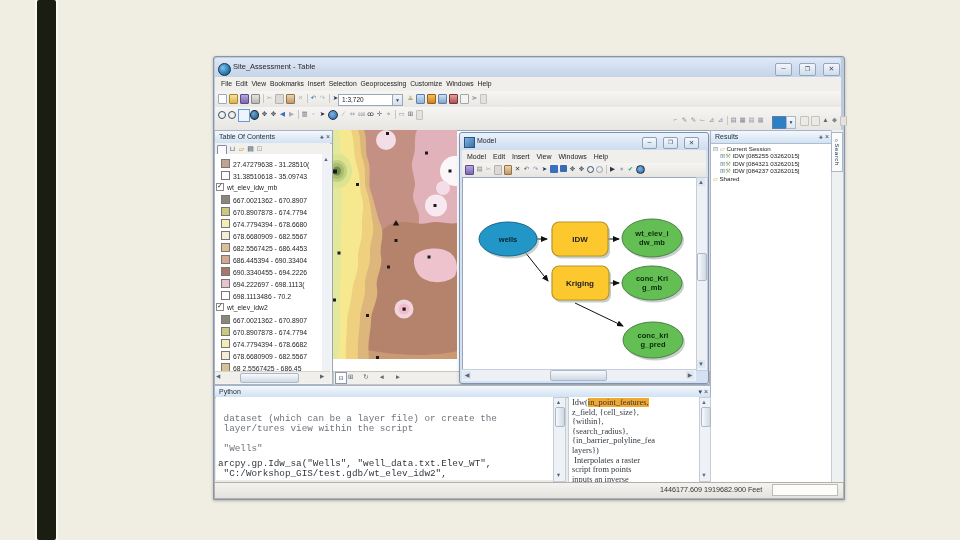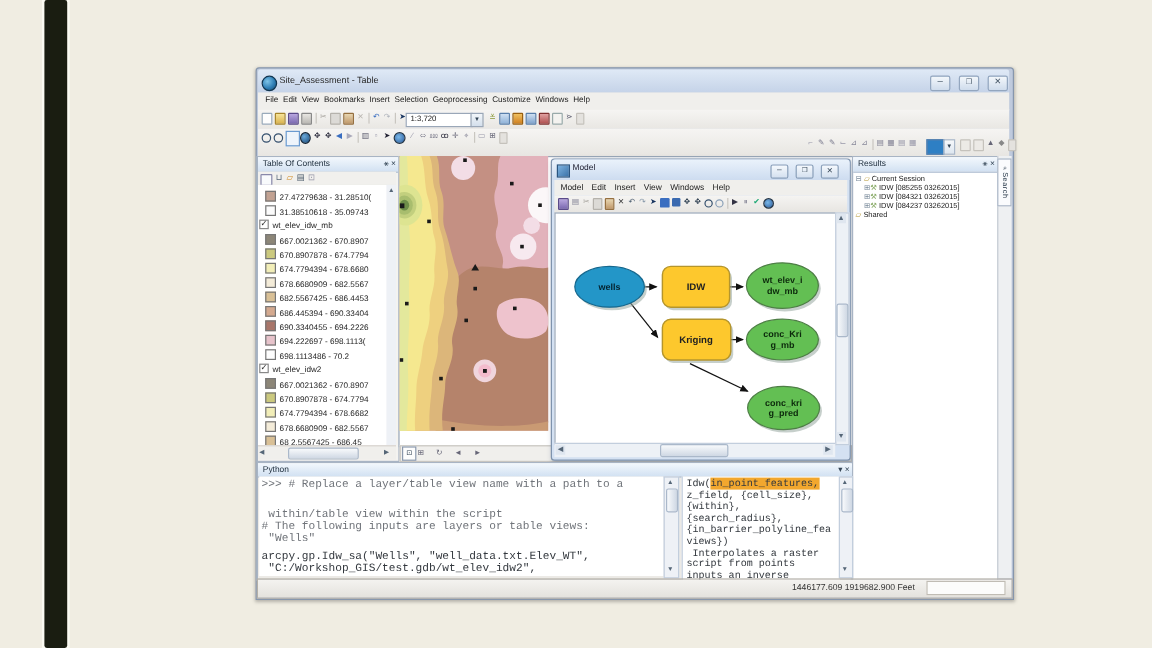--- a/index.html
+++ b/index.html
@@ -218,39 +218,38 @@
     <div style="height:7.4px;"><span style="color:#b5952c;">▱</span> Shared</div>
   </div>
 
   <div class="abs" style="left:831px;top:130px;width:11px;height:352px;background:#eef0f2;border-left:1px solid #c5cbd4;"></div>
   <div class="abs" style="left:831px;top:132px;width:10px;height:38px;background:#fafbfd;border:1px solid #aab6c6;"></div>
   <div class="abs" style="left:832.5px;top:137px;font-size:6px;color:#234;writing-mode:vertical-rl;letter-spacing:0.5px;">⌕Search</div>
 
   <div class="abs" style="left:214px;top:385px;width:494px;height:97px;background:#eceae6;border:1px solid #a8b4c4;"></div>
   <div class="abs phead" style="left:215px;top:386px;width:491px;height:11px;">Python <span style="float:right;margin-right:2px;color:#345;">▾ ×</span></div>
   <div class="abs" id="pycode" style="left:216px;top:397px;width:337px;height:83px;background:#fff;font-family:'Liberation Mono',monospace;font-size:9.3px;color:#70747a;overflow:hidden;white-space:pre;">
-    <div class="abs" style="left:2px;top:1px;">&gt;&gt;&gt; # Replace a layer/table view name with a path to a</div>
-    <div class="abs" style="left:2px;top:26px;"> within/table view within the script</div>
-    <div class="abs" style="left:2px;top:36px;"># The following inputs are layers or table views:</div>
+    <div class="abs" style="left:2px;top:15.5px;"> dataset (which can be a layer file) or create the</div>
+    <div class="abs" style="left:2px;top:26px;"> layer/tures view within the script</div>
     <div class="abs" style="left:2px;top:46px;"> "Wells"</div>
     <div class="abs" style="left:2px;top:60.5px;color:#33383e;">arcpy.gp.Idw_sa("Wells", "well_data.txt.Elev_WT",</div>
     <div class="abs" style="left:2px;top:71px;color:#33383e;"> "C:/Workshop_GIS/test.gdb/wt_elev_idw2",</div>
     <div class="abs" style="left:2px;top:81.5px;color:#9aa0a8;">4, 18301.1"8/9 10, 220.3,  3..,  1" ,30</div>
   </div>
   <div class="abs" style="left:553px;top:397px;width:11px;height:83px;background:#eef1f6;border:1px solid #c2cedd;"></div>
   <div class="abs" style="left:554px;top:398px;width:9px;height:8px;font-size:5.5px;line-height:8px;text-align:center;color:#567;">▲</div>
   <div class="abs" style="left:554px;top:471px;width:9px;height:8px;font-size:5.5px;line-height:8px;text-align:center;color:#567;">▼</div>
   <div class="abs" style="left:554.5px;top:407px;width:8px;height:18px;background:linear-gradient(90deg,#f8fafc,#cfd8e4);border:1px solid #aab8ca;border-radius:2px;"></div>
-  <div class="abs" id="pyhelp" style="left:568px;top:397px;width:131px;height:87px;background:#fff;border-left:1px solid #c2cedd;font-family:Liberation Mono, monospace;font-size:8.4px;color:#33383e;overflow:hidden;white-space:pre;">
+  <div class="abs" id="pyhelp" style="left:568px;top:397px;width:131px;height:87px;background:#fff;border-left:1px solid #c2cedd;font-family:Liberation Serif, serif;font-size:8.4px;color:#33383e;overflow:hidden;white-space:pre;">
     <div class="abs" style="left:3px;top:1px;">Idw(<span style="background:#f2a72e;">in_point_features,</span></div>
     <div class="abs" style="left:3px;top:10.6px;">z_field, {cell_size},</div>
     <div class="abs" style="left:3px;top:20.2px;">{within},</div>
     <div class="abs" style="left:3px;top:29.8px;">{search_radius},</div>
     <div class="abs" style="left:3px;top:39.4px;">{in_barrier_polyline_fea</div>
-    <div class="abs" style="left:3px;top:49px;">views})</div>
+    <div class="abs" style="left:3px;top:49px;">layers})</div>
     <div class="abs" style="left:3px;top:58.6px;"> Interpolates a raster</div>
     <div class="abs" style="left:3px;top:68.2px;">script from points</div>
     <div class="abs" style="left:3px;top:77.8px;">inputs an inverse</div>
   </div>
   <div class="abs" style="left:699px;top:397px;width:10px;height:83px;background:#eef1f6;border:1px solid #c2cedd;"></div>
   <div class="abs" style="left:700px;top:398px;width:8px;height:8px;font-size:5.5px;line-height:8px;text-align:center;color:#567;">▲</div>
   <div class="abs" style="left:700px;top:471px;width:8px;height:8px;font-size:5.5px;line-height:8px;text-align:center;color:#567;">▼</div>
   <div class="abs" style="left:700.5px;top:407px;width:8px;height:18px;background:linear-gradient(90deg,#f8fafc,#cfd8e4);border:1px solid #aab8ca;border-radius:2px;"></div>
 
   <div class="abs" style="left:214px;top:482px;width:628px;height:15px;background:linear-gradient(#f4f3f0,#e4e2dd);border:1px solid #b4b0a8;"></div>

